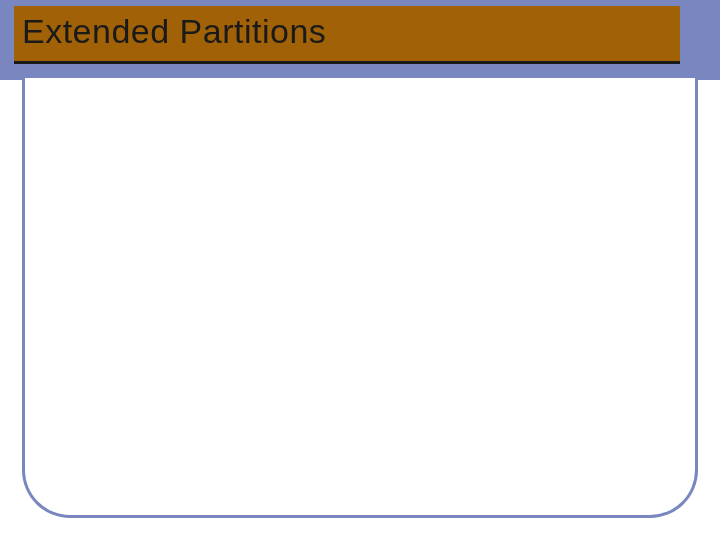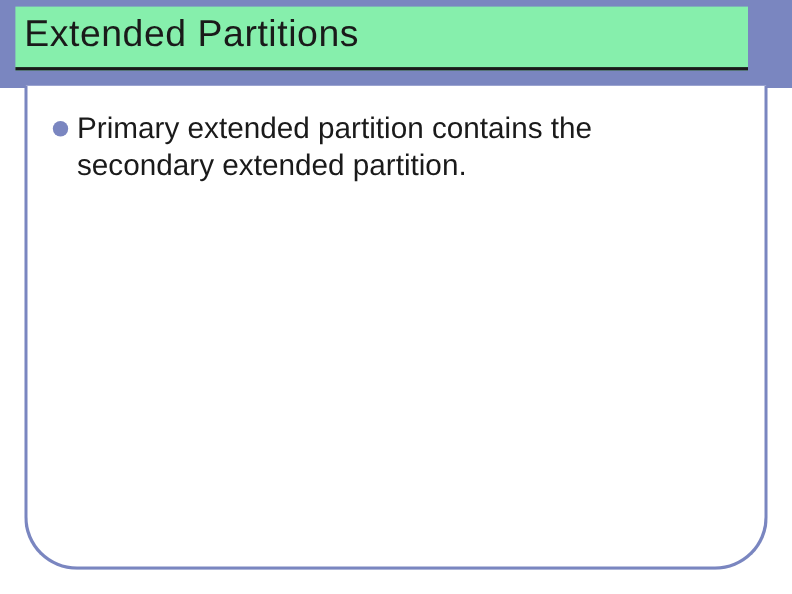--- a/index.html
+++ b/index.html
@@ -18,21 +18,21 @@
     position: absolute;
     top: 0; left: 0; right: 0;
     height: 80px;
     background: #7a86c0;
   }
   .title-box {
     position: absolute;
     top: 6px;
     left: 14px;
     right: 40px;
-    background: #86efac;
+    background: #a16207;
     padding: 6px 8px 10px 8px;
     border-bottom: 3px solid #1a1a1a;
   }
   .title-text {
     font-size: 34px;
     color: #1a1a1a;
     font-weight: 400;
     letter-spacing: 0.5px;
   }
   .content-frame {
@@ -76,19 +76,13 @@
 
 <div class="slide">
   <div class="header-band"></div>
 
   <div class="title-box">
     <div class="title-text">Extended Partitions</div>
   </div>
 
   <div class="content-frame"></div>
 
-  <div class="body-area">
-    <div class="bullet-row">
-      <span class="bullet-dot"></span>
-      <span class="bullet-text">Primary extended partition contains the secondary extended partition.</span>
-    </div>
-  </div>
 </div>
 
 </body></html>

